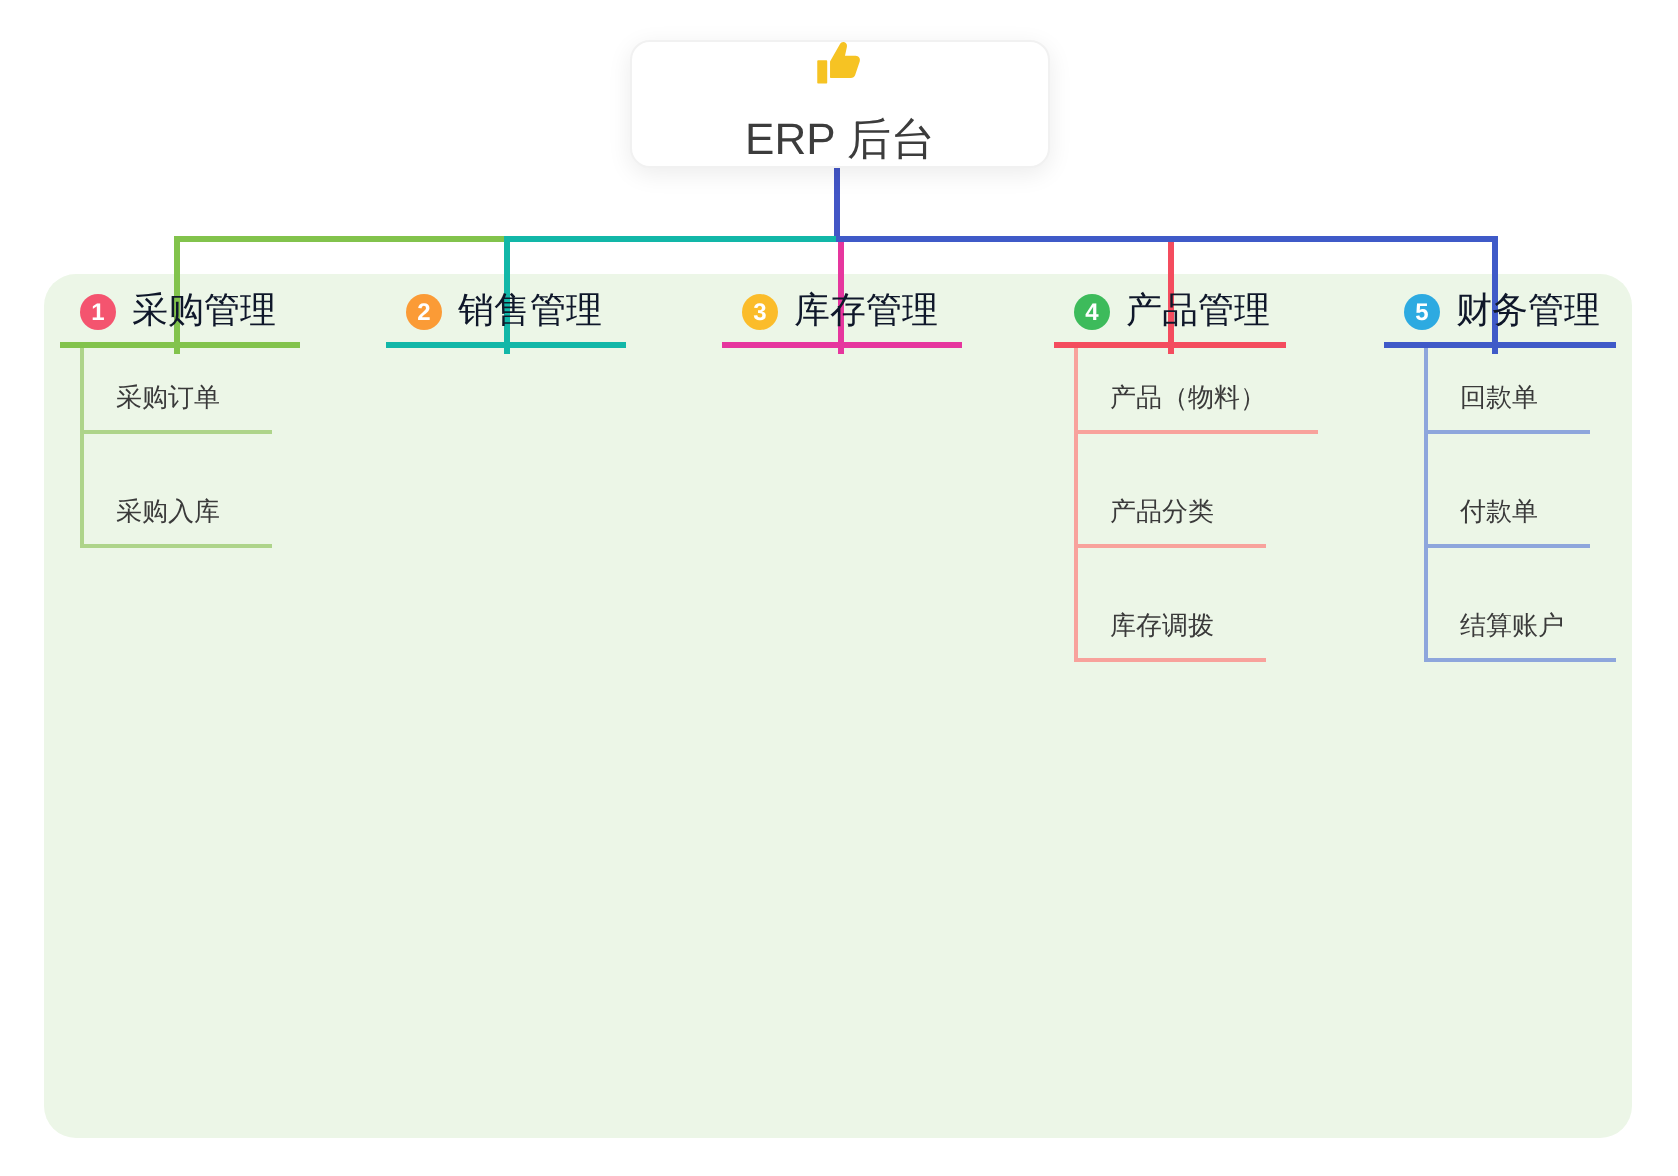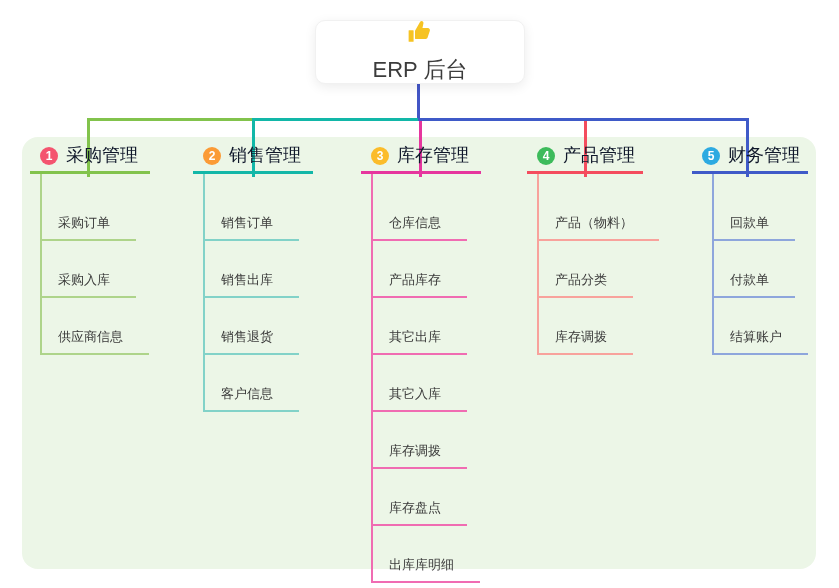--- a/index.html
+++ b/index.html
@@ -44,21 +44,21 @@
   .badge{
     width:18px;height:18px;border-radius:50%;flex:0 0 18px;
     color:#fff;font-size:12px;font-weight:bold;line-height:18px;text-align:center;
   }
   .branch .hdr-label{font-size:18px;font-weight:500;color:#0f172a;white-space:nowrap;line-height:19px;}
   .children{margin-left:10px;border-left:2px solid;}
   .child{
     display:table;white-space:nowrap;font-size:13px;line-height:18px;color:#3a3a3a;
     padding:30px 26px 7px 16px;border-bottom:2px solid;cursor:pointer;
   }
-  .child:first-child{padding-top:40px;}
+  .child:first-child{padding-top:16px;}
   .b1 .hdr{width:110px;border-color:var(--b1-main);} .b1 .badge{background:var(--b1-badge);}
   .b1 .children{border-color:var(--b1-light);} .b1 .child{border-color:var(--b1-light);}
   .b2 .hdr{width:110px;border-color:var(--b2-main);} .b2 .badge{background:var(--b2-badge);}
   .b2 .children{border-color:var(--b2-light);} .b2 .child{border-color:var(--b2-light);}
   .b3 .hdr{width:110px;border-color:var(--b3-main);} .b3 .badge{background:var(--b3-badge);}
   .b3 .children{border-color:var(--b3-light);} .b3 .child{border-color:var(--b3-light);}
   .b4 .hdr{width:106px;border-color:var(--b4-main);} .b4 .badge{background:var(--b4-badge);}
   .b4 .children{border-color:var(--b4-light);} .b4 .child{border-color:var(--b4-light);}
   .b5 .hdr{width:106px;border-color:var(--b5-main);} .b5 .badge{background:var(--b5-badge);}
   .b5 .children{border-color:var(--b5-light);margin-left:20px;} .b5 .child{border-color:var(--b5-light);}
@@ -92,50 +92,34 @@
   </div>
 
   <div class="branch b1 pos-b1">
     <div class="hdr">
       <span class="badge">1</span>
       <span class="hdr-label">采购管理</span>
     </div>
     <div class="children">
       <div class="child">采购订单</div>
       <div class="child">采购入库</div>
-      <div class="child">供应商信息</div>
     </div>
   </div>
 
   <div class="branch b2 pos-b2">
     <div class="hdr">
       <span class="badge">2</span>
       <span class="hdr-label">销售管理</span>
     </div>
-    <div class="children">
-      <div class="child">销售订单</div>
-      <div class="child">销售出库</div>
-      <div class="child">销售退货</div>
-      <div class="child">客户信息</div>
-    </div>
   </div>
 
   <div class="branch b3 pos-b3">
     <div class="hdr">
       <span class="badge">3</span>
       <span class="hdr-label">库存管理</span>
-    </div>
-    <div class="children">
-      <div class="child">仓库信息</div>
-      <div class="child">产品库存</div>
-      <div class="child">其它出库</div>
-      <div class="child">其它入库</div>
-      <div class="child">库存调拨</div>
-      <div class="child">库存盘点</div>
-      <div class="child">出库库明细</div>
     </div>
   </div>
 
   <div class="branch b4 pos-b4">
     <div class="hdr">
       <span class="badge">4</span>
       <span class="hdr-label">产品管理</span>
     </div>
     <div class="children">
       <div class="child">产品（物料）</div>

